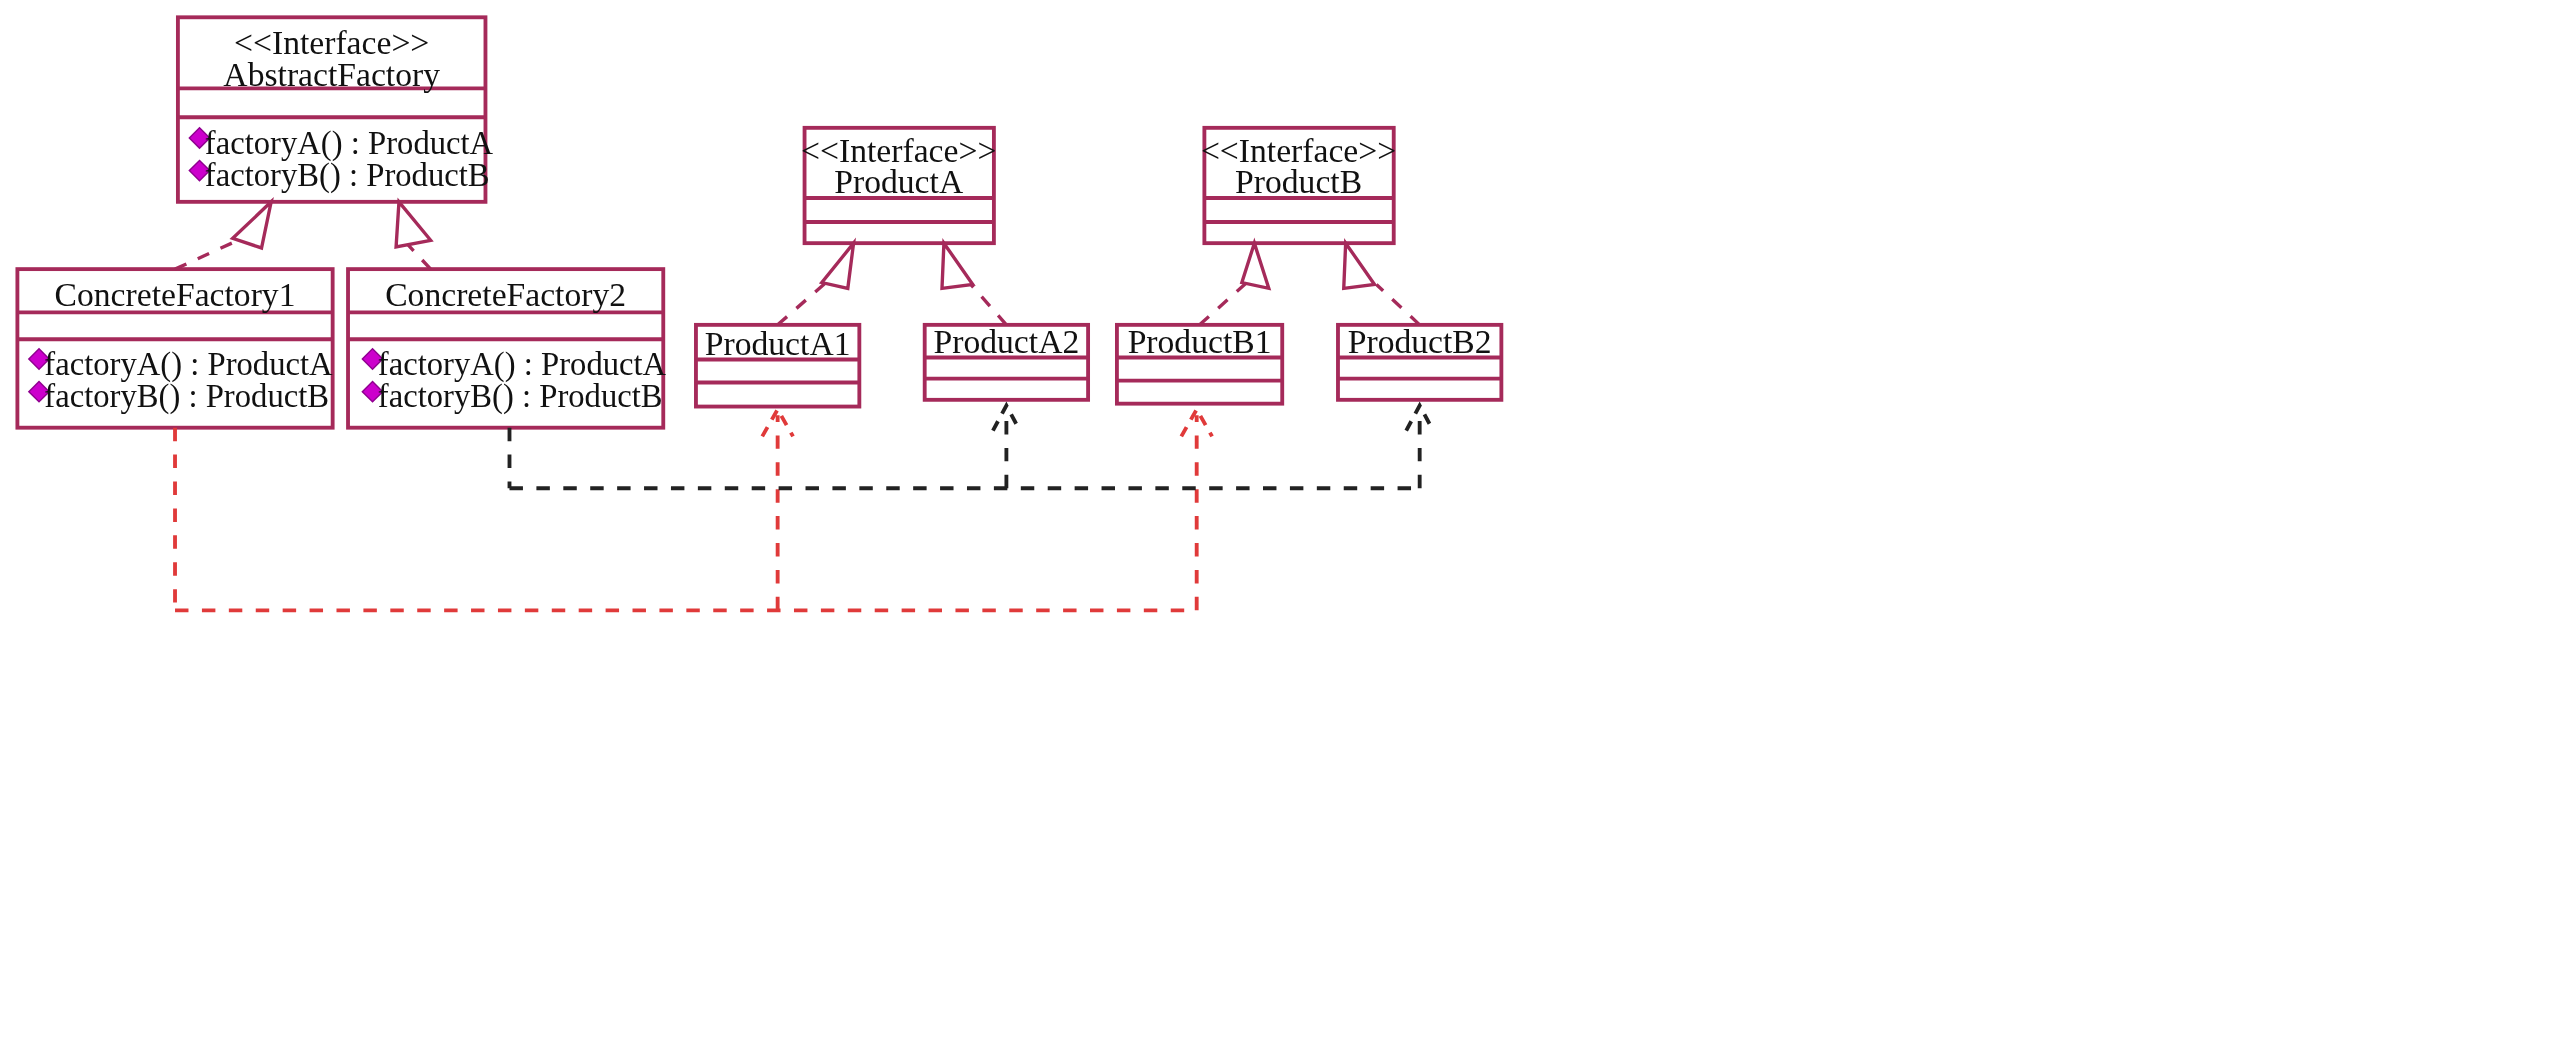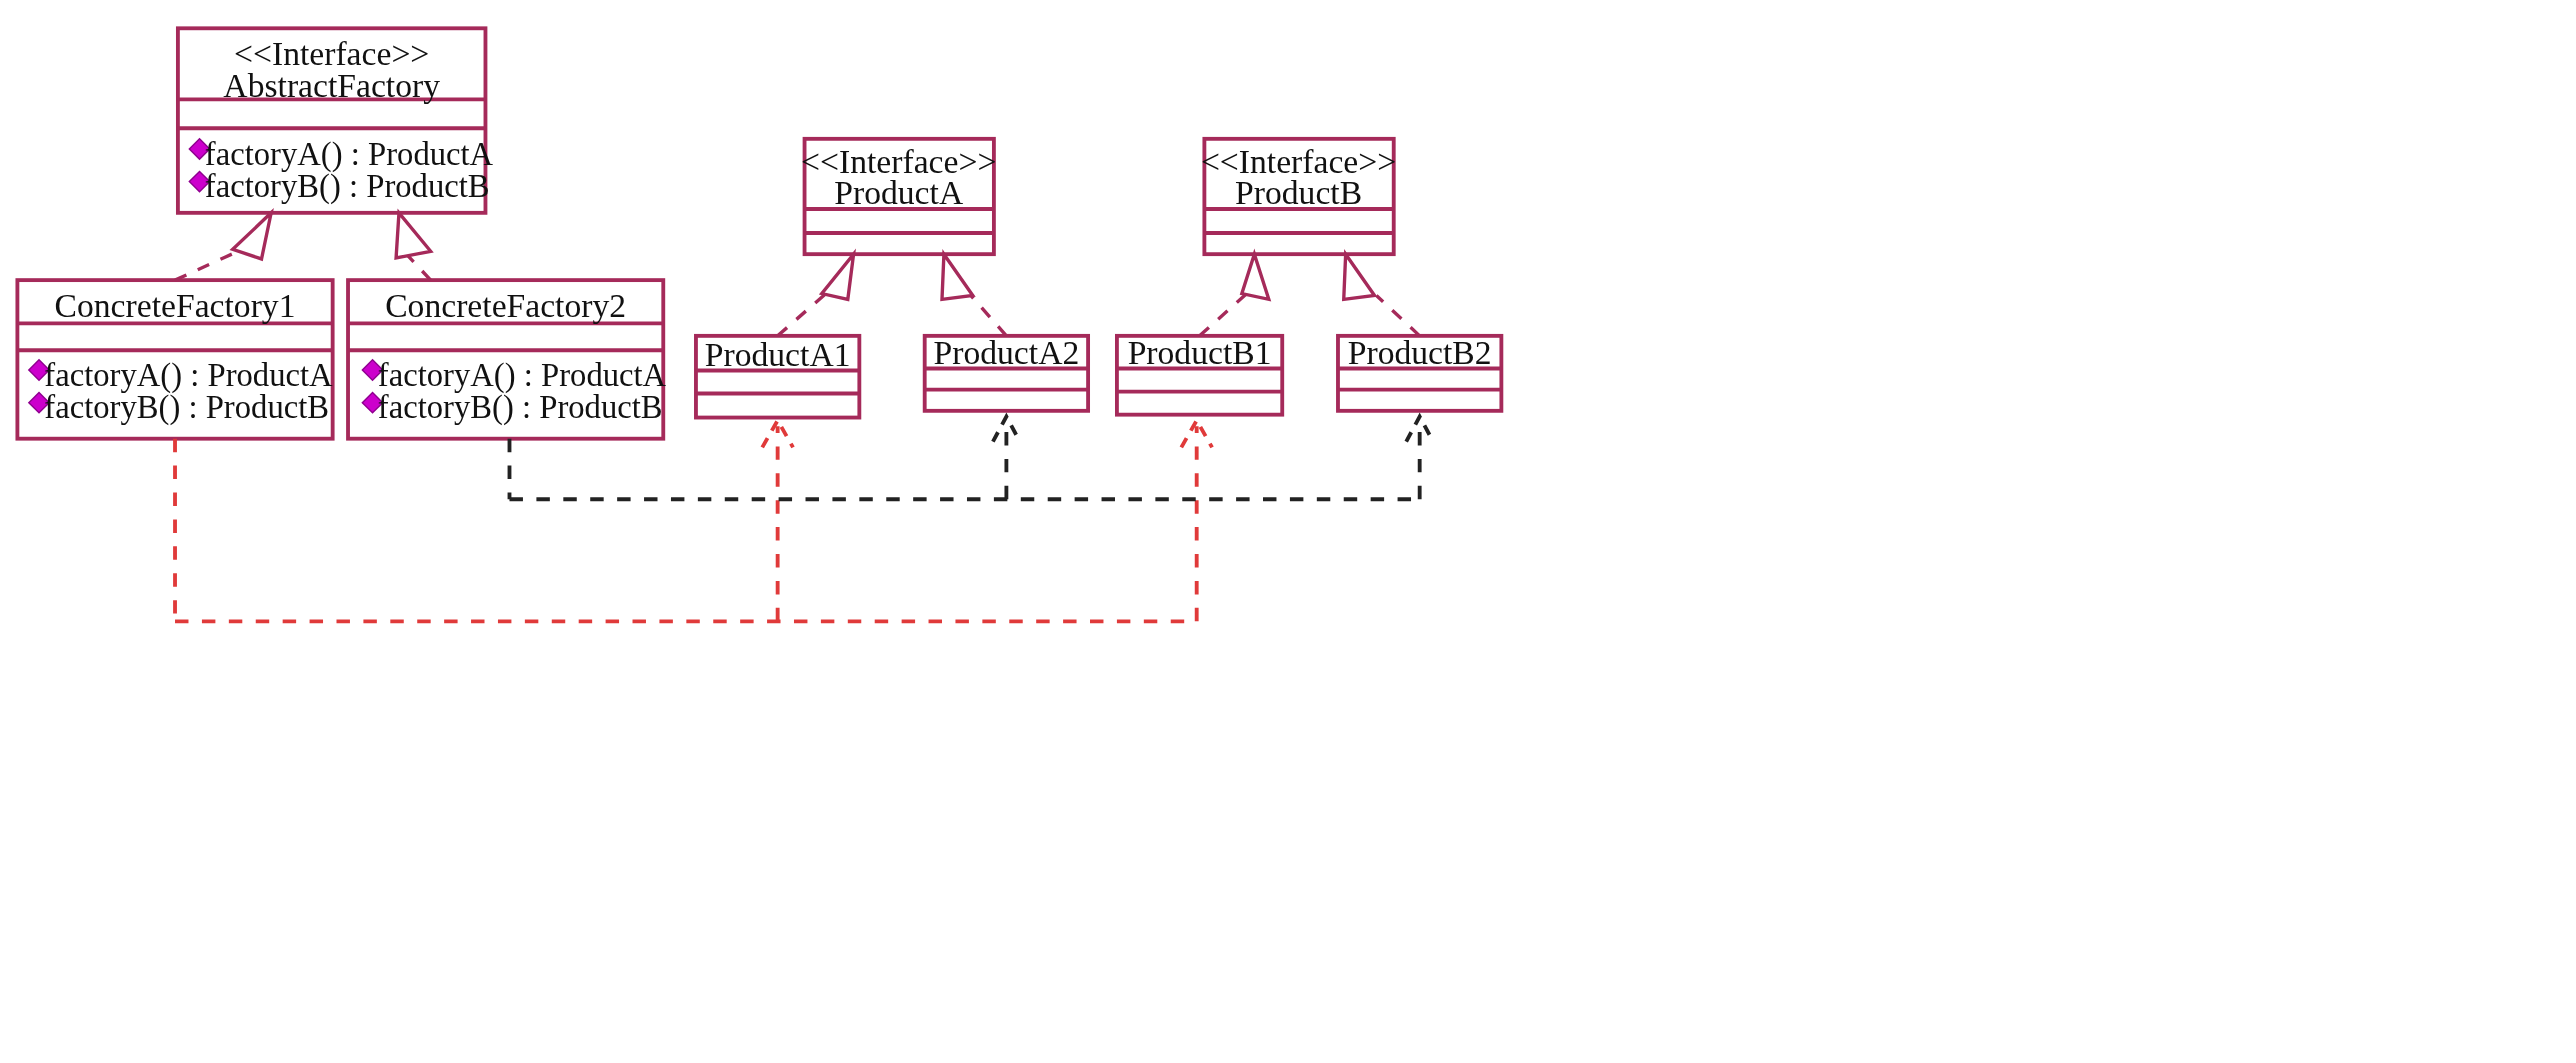--- a/index.html
+++ b/index.html
@@ -10,21 +10,20 @@
   }
   body {
     font-family: "Liberation Serif", "DejaVu Serif", serif;
   }
   #canvas-wrap {
     position: relative;
     width: 2576px;
     height: 941px;
     background: #ffffff;
     overflow: hidden;
-    margin-top: 11px;
   }
   svg#diagram {
     display: block;
     width: 2576px;
     height: 1063px;
   }
   .cls-box {
     fill: #ffffff;
     stroke: #A52A5A;
     stroke-width: 4;

